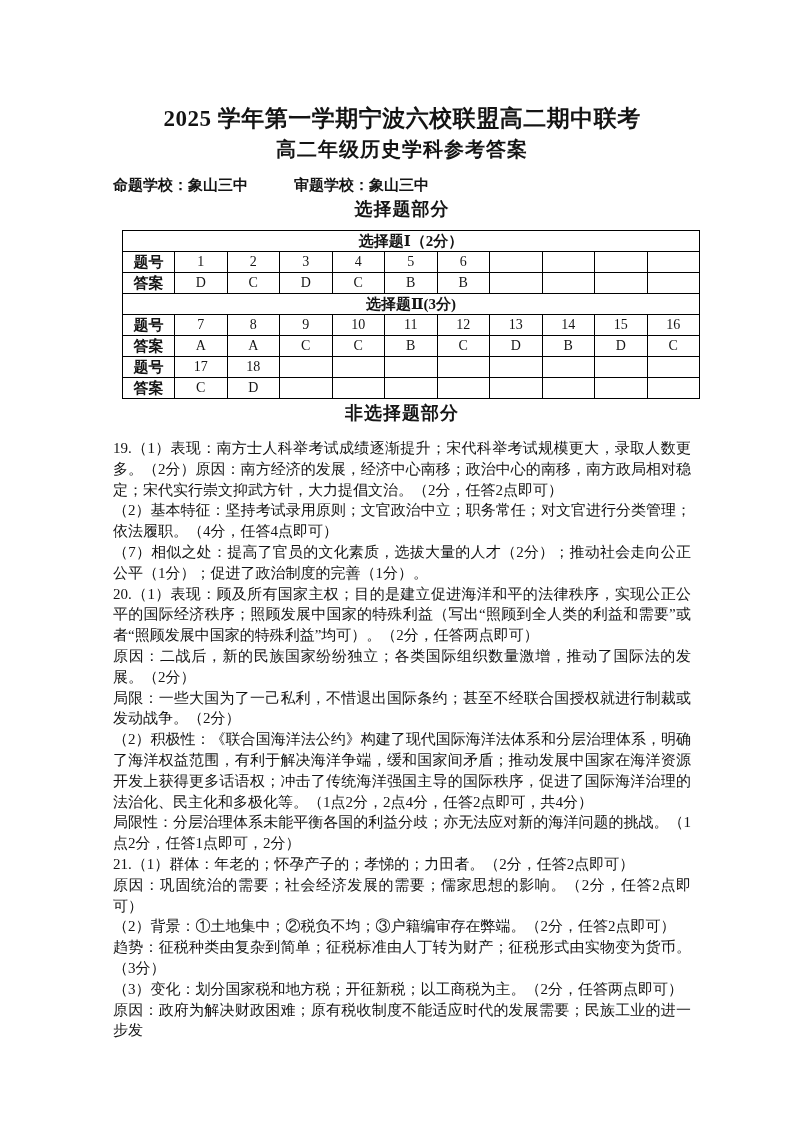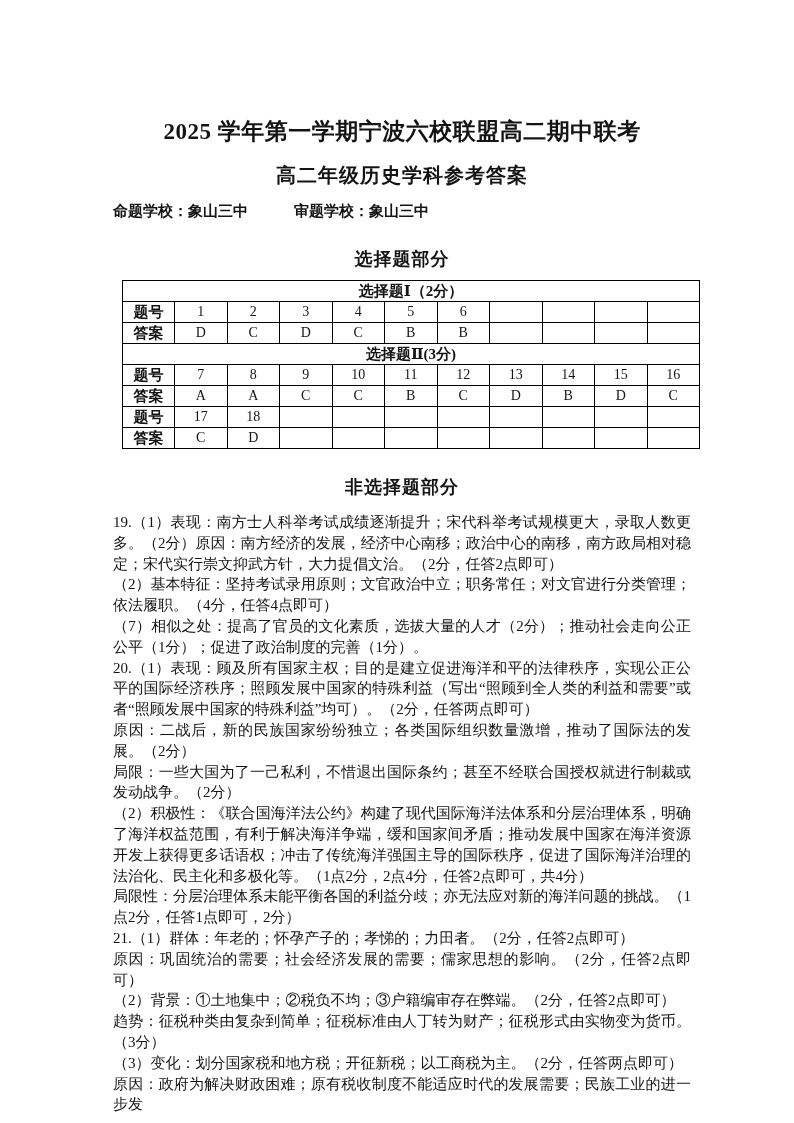--- a/index.html
+++ b/index.html
@@ -13,46 +13,46 @@
     height: 1123px;
     margin: 0 auto;
     background: #ffffff;
     box-sizing: border-box;
     padding: 102px 103px 0 113px;
     font-family: "Liberation Serif", "DejaVu Serif", serif;
     color: #141414;
     overflow: hidden;
   }
   .doc-title {
-    margin: 16px;
+    margin: 3px;
     font-size: 23px;
     line-height: 28px;
     font-weight: 700;
     text-align: center;
     letter-spacing: 0.5px;
   }
   .doc-subtitle {
-    margin: 17px 0 0 0;
+    margin: 4px 0 0 0;
     font-size: 20px;
     line-height: 24px;
     font-weight: 700;
     text-align: center;
     letter-spacing: 1px;
   }
   .schools-line {
     display: flex;
     justify-content: flex-start;
     gap: 46px;
     margin-top: 15px;
     font-size: 15px;
     line-height: 19px;
     font-weight: 700;
   }
   .section-heading {
-    margin: 27px 0 0 0;
+    margin: 3px 0 0 0;
     font-size: 18px;
     line-height: 22px;
     font-weight: 700;
     text-align: center;
     letter-spacing: 1px;
   }
   .answer-table {
     width: 100%;
     margin-top: 10px;
     border-collapse: collapse;

